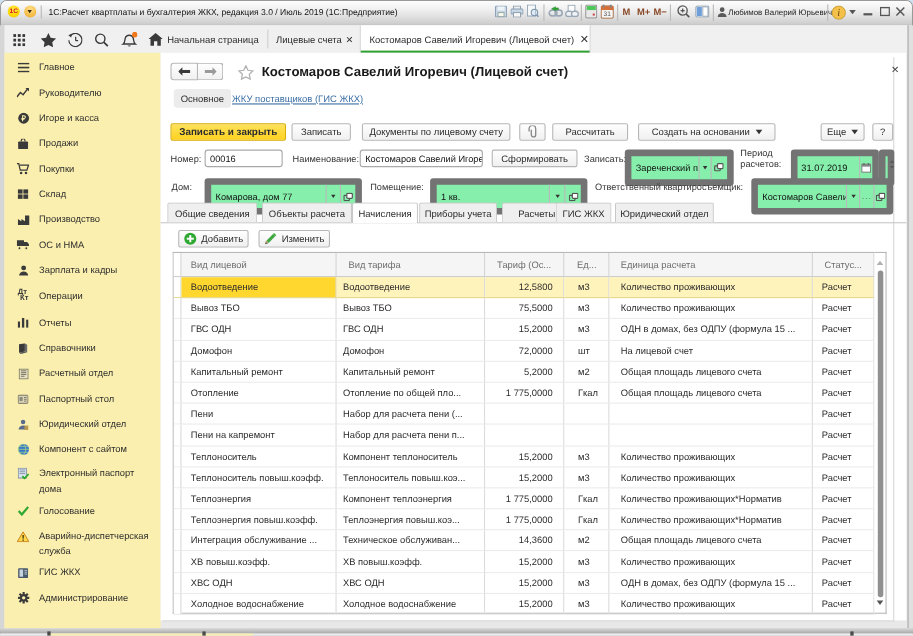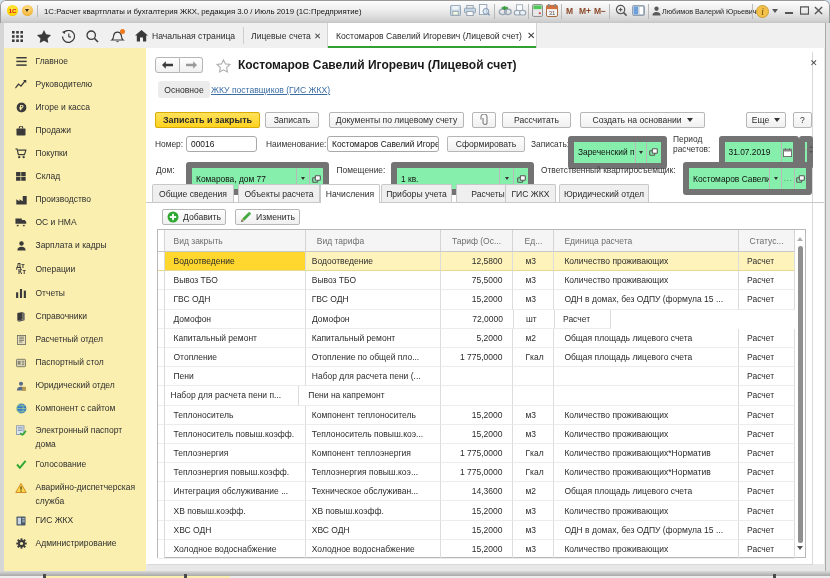--- a/index.html
+++ b/index.html
@@ -570,21 +570,21 @@
 <div class="btn" style="left:235px;top:209px;width:65px"><svg width="12" height="12" viewBox="0 0 12 12" style="margin-right:4px">
       <path d="M1 11 l0.8-2.8 2 2 z" fill="#444"></path>
       <path d="M2.2 7.8 L8.2 1.8 10.2 3.8 4.2 9.8 z" fill="#3fa83f"></path>
       <path d="M2.2 7.8 l1 1 -1.5 1.7 z" fill="#e8a33d"></path>
       <path d="M8.2 1.8 l1-1 2 2 -1 1 z" fill="#3fa83f"></path>
     </svg>Изменить</div>
 
 <div id="tbl">
   <div class="trow hdr">
     <div class="cell c0" style="border-bottom:1px solid #c8c8c8"></div>
-      <div class="cell c1">Вид закрыть</div>
+      <div class="cell c1">Вид лицевой</div>
       <div class="cell c2">Вид тарифа</div>
       <div class="cell c3">Тариф (Ос...</div>
       <div class="cell c4">Ед...</div>
       <div class="cell c5">Единица расчета</div>
       <div class="cell c6">Статус...</div>
   </div>
   <div class="trow drow selrow">
       <div class="cell c0"></div>
       <div class="cell c1">Водоотведение</div>
       <div class="cell c2">Водоотведение</div>
@@ -610,20 +610,21 @@
       <div class="cell c4">м3</div>
       <div class="cell c5">ОДН в домах, без ОДПУ (формула 15 ...</div>
       <div class="cell c6">Расчет</div>
     </div>
   <div class="trow drow">
       <div class="cell c0"></div>
       <div class="cell c1">Домофон</div>
       <div class="cell c2">Домофон</div>
       <div class="cell c3">72,0000</div>
       <div class="cell c4">шт</div>
+      <div class="cell c5">На лицевой счет</div>
       <div class="cell c6">Расчет</div>
     </div>
   <div class="trow drow">
       <div class="cell c0"></div>
       <div class="cell c1">Капитальный ремонт</div>
       <div class="cell c2">Капитальный ремонт</div>
       <div class="cell c3">5,2000</div>
       <div class="cell c4">м2</div>
       <div class="cell c5">Общая площадь лицевого счета</div>
       <div class="cell c6">Расчет</div>
@@ -641,22 +642,22 @@
       <div class="cell c0"></div>
       <div class="cell c1">Пени</div>
       <div class="cell c2">Набор для расчета пени (...</div>
       <div class="cell c3"></div>
       <div class="cell c4"></div>
       <div class="cell c5"></div>
       <div class="cell c6">Расчет</div>
     </div>
   <div class="trow drow">
       <div class="cell c0"></div>
+      <div class="cell c1">Пени на капремонт</div>
       <div class="cell c2">Набор для расчета пени п...</div>
-      <div class="cell c1">Пени на капремонт</div>
       <div class="cell c3"></div>
       <div class="cell c4"></div>
       <div class="cell c5"></div>
       <div class="cell c6">Расчет</div>
     </div>
   <div class="trow drow">
       <div class="cell c0"></div>
       <div class="cell c1">Теплоноситель</div>
       <div class="cell c2">Компонент теплоноситель</div>
       <div class="cell c3">15,2000</div>

